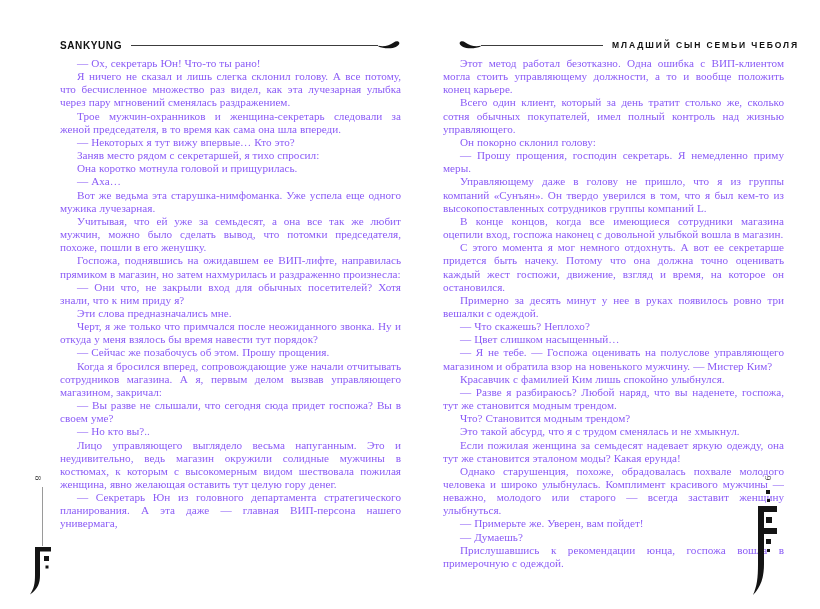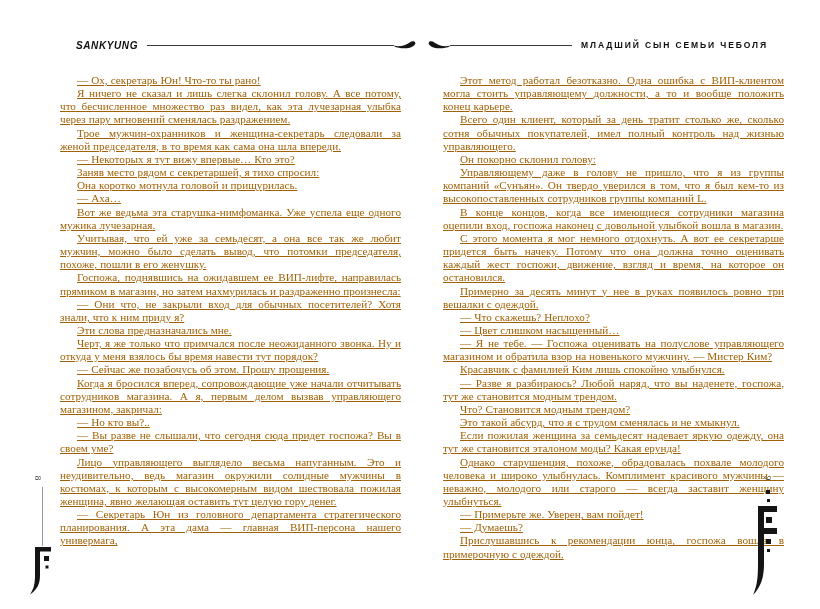--- a/index.html
+++ b/index.html
@@ -2,34 +2,34 @@
 <html><head>
 <meta charset="utf-8">
 <style>
   html,body { margin:0; padding:0; background:#e9e9e9; }
   .book-spread {
     position:relative; width:820px; height:609px;
     background:#ffffff; overflow:hidden;
     font-family:"Liberation Serif", serif;
   }
   .header-band { position:absolute; top:37px; height:16px; display:flex; align-items:center; }
-  .header-band.left  { left:76px;  width:341px;font-style:italic; }
-  .header-band.right { left:427px; width:341px; }
+  .header-band.left  { left:60px;  width:341px; }
+  .header-band.right { left:458px; width:341px; }
   .header-title {
     font-family:"Liberation Sans", sans-serif; font-weight:bold;
     font-size:10px; letter-spacing:0.6px; color:#101010; white-space:nowrap;
   }
   .header-band.right .header-title { font-size:8.5px; letter-spacing:1.9px; }
   .header-rule { flex:1; height:1px; background:#3c3c3c; }
   .header-band.left  .header-rule { margin-left:9px; }
   .header-band.right .header-rule { margin-right:9px; }
   .swoosh { width:23px; height:13px; flex:0 0 auto; margin-bottom:3px; }
   .swoosh.mirror { transform:scaleX(-1); }
 
-  .text-col { position:absolute; top:74px; width:341px; color:#a16207;text-decoration:underline; }
+  .text-col { position:absolute; top:57px; width:341px; color:#8b5cf6; }
   .text-col.left  { left:60px; }
   .text-col.right { left:443px; }
   .text-col p {
     margin:0; font-size:11.2px; line-height:13.15px;
     text-align:justify; text-indent:17px; word-spacing:0.2px;
   }
   .text-col p.no-indent { text-indent:0; }
 
   .page-number {
     position:absolute; font-size:9px; color:#3a3a3a;
@@ -80,30 +80,31 @@
       <p>Она коротко мотнула головой и прищурилась.</p>
       <p>— Аха…</p>
       <p>Вот же ведьма эта старушка-нимфоманка. Уже успела еще одного мужика лучезарная.</p>
       <p>Учитывая, что ей уже за семьдесят, а она все так же любит мужчин, можно было сделать вывод, что потомки председателя, похоже, пошли в его женушку.</p>
       <p>Госпожа, поднявшись на ожидавшем ее ВИП-лифте, направилась прямиком в магазин, но затем нахмурилась и раздраженно произнесла:</p>
       <p>— Они что, не закрыли вход для обычных посетителей? Хотя знали, что к ним приду я?</p>
       <p>Эти слова предназначались мне.</p>
       <p>Черт, я же только что примчался после неожиданного звонка. Ну и откуда у меня взялось бы время навести тут порядок?</p>
       <p>— Сейчас же позабочусь об этом. Прошу прощения.</p>
       <p>Когда я бросился вперед, сопровождающие уже начали отчитывать сотрудников магазина. А я, первым делом вызвав управляющего магазином, закричал:</p>
+      <p>— Вы разве не слышали, что сегодня сюда придет госпожа? Вы в своем уме?</p>
       <p>— Но кто вы?..</p>
-      <p>— Вы разве не слышали, что сегодня сюда придет госпожа? Вы в своем уме?</p>
       <p>Лицо управляющего выглядело весьма напуганным. Это и неудивительно, ведь магазин окружили солидные мужчины в костюмах, к которым с высокомерным видом шествовала пожилая женщина, явно желающая оставить тут целую гору денег.</p>
-      <p>— Секретарь Юн из головного департамента стратегического планирования. А эта дама — главная ВИП-персона нашего универмага,</p>
+      <p>— Секретарь Юн из головного департамента стратегического планирования. А эта даже — главная ВИП-персона нашего универмага,</p>
     </div>
 
   <div class="text-col right">
       <p>Этот метод работал безотказно. Одна ошибка с ВИП-клиентом могла стоить управляющему должности, а то и вообще положить конец карьере.</p>
       <p>Всего один клиент, который за день тратит столько же, сколько сотня обычных покупателей, имел полный контроль над жизнью управляющего.</p>
       <p>Он покорно склонил голову:</p>
+      <p>— Прошу прощения, господин секретарь. Я немедленно приму меры.</p>
       <p>Управляющему даже в голову не пришло, что я из группы компаний «Сунъян». Он твердо уверился в том, что я был кем-то из высокопоставленных сотрудников группы компаний L.</p>
       <p>В конце концов, когда все имеющиеся сотрудники магазина оцепили вход, госпожа наконец с довольной улыбкой вошла в магазин.</p>
       <p>С этого момента я мог немного отдохнуть. А вот ее секретарше придется быть начеку. Потому что она должна точно оценивать каждый жест госпожи, движение, взгляд и время, на которое он остановился.</p>
       <p>Примерно за десять минут у нее в руках появилось ровно три вешалки с одеждой.</p>
       <p>— Что скажешь? Неплохо?</p>
       <p>— Цвет слишком насыщенный…</p>
       <p>— Я не тебе. — Госпожа оценивать на полуслове управляющего магазином и обратила взор на новенького мужчину. — Мистер Ким?</p>
       <p>Красавчик с фамилией Ким лишь спокойно улыбнулся.</p>
       <p>— Разве я разбираюсь? Любой наряд, что вы наденете, госпожа, тут же становится модным трендом.</p>
       <p>Что? Становится модным трендом?</p>

